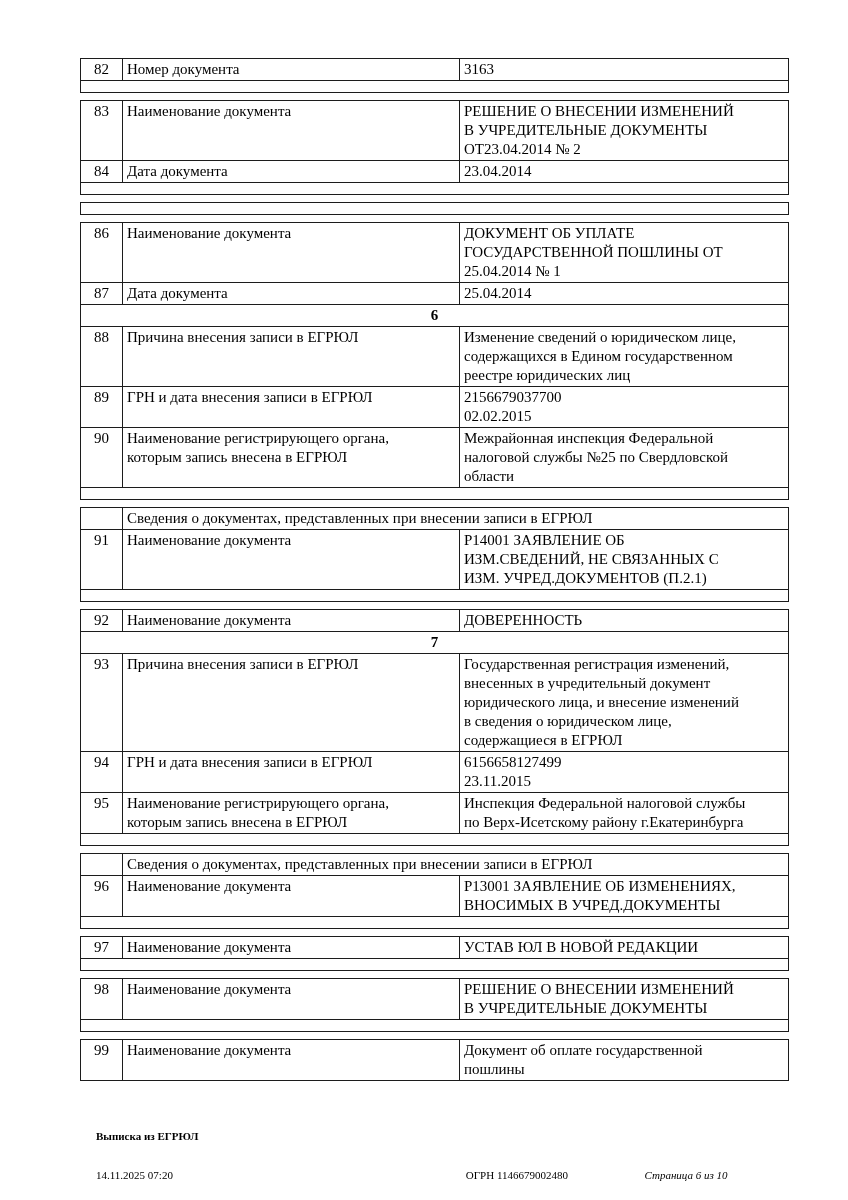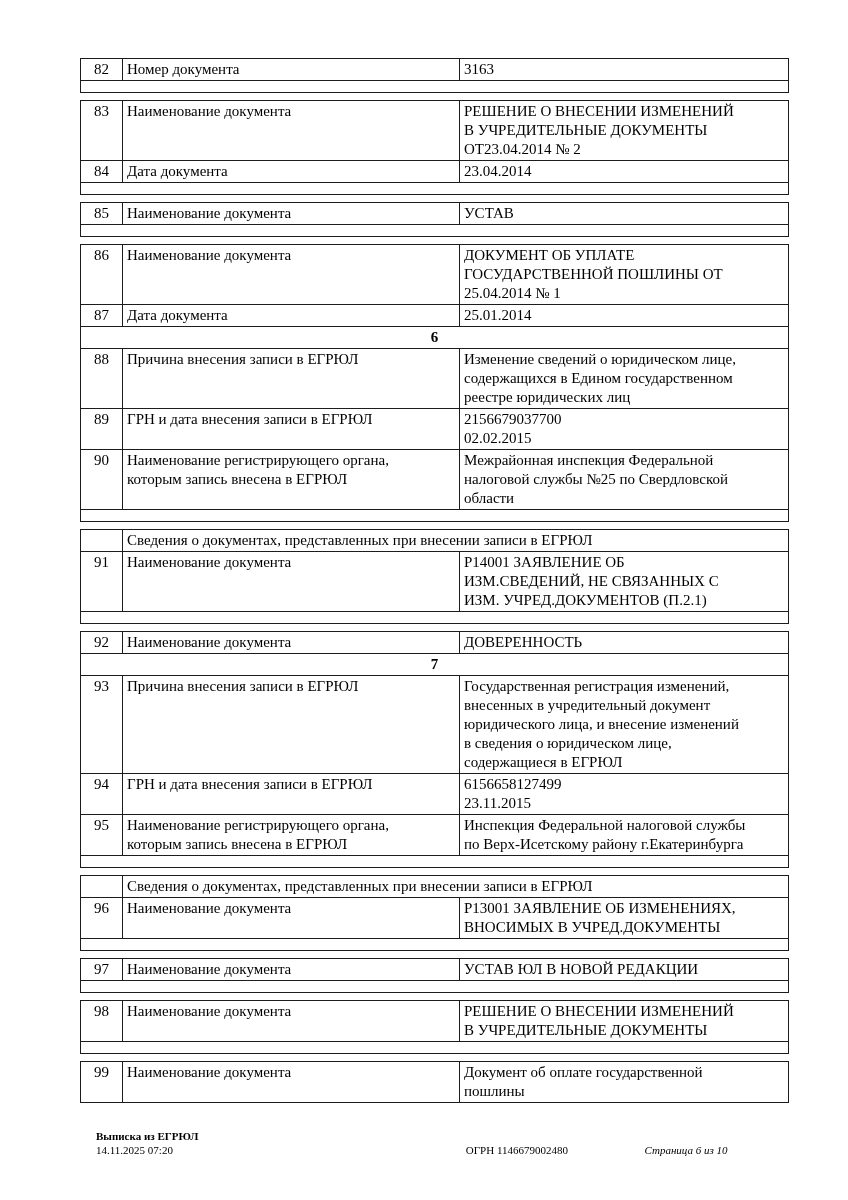--- a/index.html
+++ b/index.html
@@ -38,21 +38,21 @@
   td.val{padding-left:5px;white-space:pre-line;}
   td.sec{text-align:center;font-weight:bold;}
   td.sub{padding-left:6px;}
   tr.sp td{height:11px;padding:0;}
   .footer{
     position:absolute;left:96px;top:1129px;width:708px;
     font-size:11px;line-height:14px;
   }
   .f-title{font-weight:bold;}
   .f-row{display:flex;}
-  .f-row > div{flex:1;}
+  .f-row > div{flex:1;margin-top:25px;}
   .f-ogrn{text-align:right;}
   .f-page{text-align:center;font-style:italic;}
 </style>
 </head>
 <body>
 
 <div class="doc">
 
   <table class="blk">
     <colgroup>
@@ -97,25 +97,20 @@
   </tbody>
     </table>
 
   <table class="blk">
     <colgroup>
         <col class="c1">
         <col class="c2">
         <col class="c3">
       </colgroup>
     <tbody>
-        <tr>
-      <td class="num">85</td>
-      <td class="lbl">Наименование документа</td>
-      <td class="val">УСТАВ</td>
-    </tr>
     <tr class="sp">
           <td colspan="3"></td>
         </tr>
   </tbody>
     </table>
 
   <table class="blk">
     <colgroup>
         <col class="c1">
         <col class="c2">
@@ -125,21 +120,21 @@
         <tr>
       <td class="num">86</td>
       <td class="lbl">Наименование документа</td>
       <td class="val">ДОКУМЕНТ ОБ УПЛАТЕ
 ГОСУДАРСТВЕННОЙ ПОШЛИНЫ ОТ
 25.04.2014 № 1</td>
     </tr>
     <tr>
       <td class="num">87</td>
       <td class="lbl">Дата документа</td>
-      <td class="val">25.01.2014</td>
+      <td class="val">25.04.2014</td>
     </tr>
     <tr>
       <td class="sec" colspan="3">6</td>
     </tr>
     <tr>
       <td class="num">88</td>
       <td class="lbl">Причина внесения записи в ЕГРЮЛ</td>
       <td class="val">Изменение сведений о юридическом лице,
 содержащихся в Едином государственном
 реестре юридических лиц</td>

